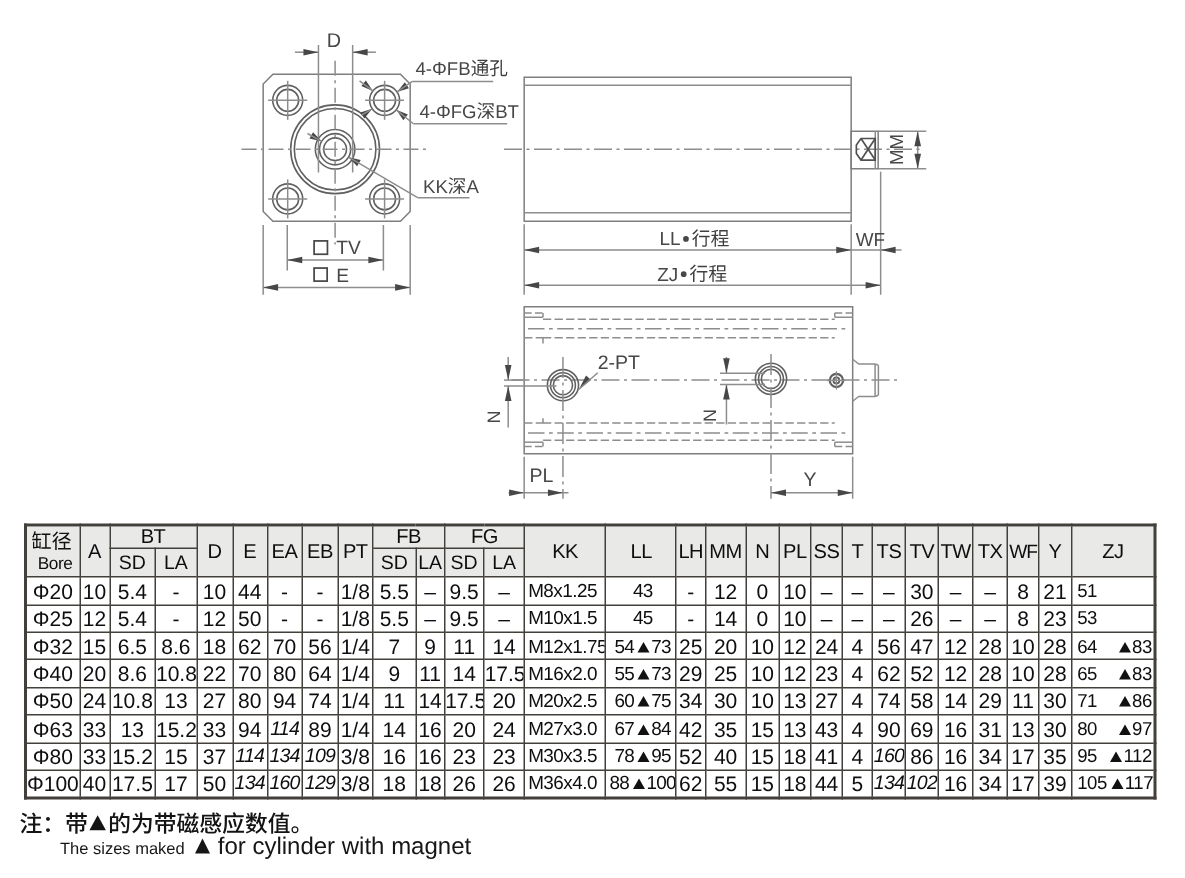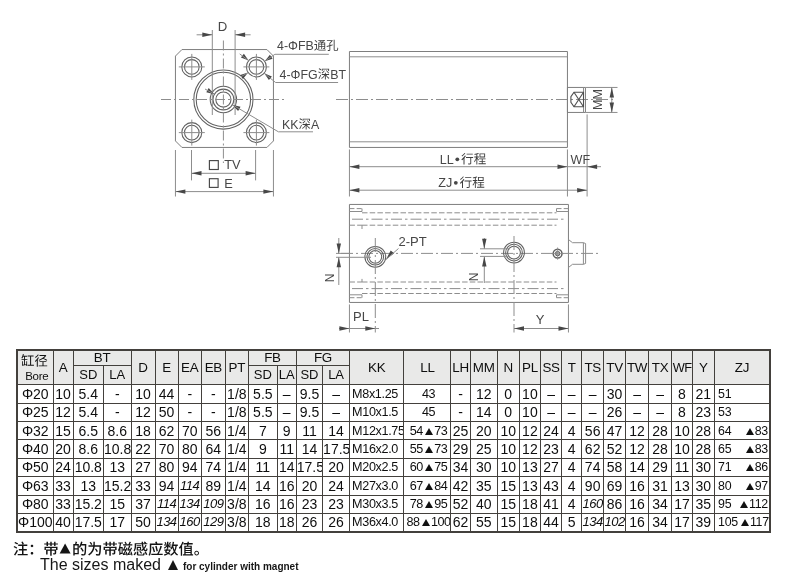--- a/index.html
+++ b/index.html
@@ -16,23 +16,23 @@
 .boret { font-size:11.5px; margin-left:3px; display:block; margin-top:0px; }
 .la { text-align:center; padding-left:2px; font-size:12.6px; letter-spacing:-0.5px; }
 .la .tri { margin:0 1px 0 2px; }
 .zj { font-size:12.4px; letter-spacing:-0.3px; text-align:left; padding-left:3px; }
 .zj span { display:inline-block; }
 .n3 { font-size:13px; letter-spacing:-0.5px;font-style:italic; }
 .kk { text-align:left; padding-left:2px; font-size:12.6px; letter-spacing:-0.35px; }
 .zjf { display:flex; justify-content:space-between; align-items:center; padding:0 1px 0 0; }
 .tri { display:inline-block; width:0; height:0; border-left:4px solid transparent; border-right:4px solid transparent; border-bottom:7.5px solid #111; margin:0 1px 0 3px; }
 .note2 { position:absolute; left:40px; top:556px; color:#161616; }
-.n2a { font-size:16px; }
+.n2a { font-size:11px; }
 .n2tri { display:inline-block; width:0; height:0; border-left:5.5px solid transparent; border-right:5.5px solid transparent; border-bottom:10px solid #161616; margin:0 5px 0 7px; }
-.n2b { font-size:10px;font-weight:bold; }
+.n2b { font-size:16px; }
 </style></head><body>
 <svg width="790" height="348" style="position:absolute;left:0;top:0">
     <polygon points="181.95,49.55 266.95,49.55 273.45,56.05 273.45,140.95 266.95,147.45 181.95,147.45 175.45,140.95 175.45,56.05" fill="none" stroke="#7e7e7e" stroke-width="1.0"></polygon>
     <circle cx="191.8" cy="66.9" r="10.0" fill="none" stroke="#606060" stroke-width="1.05"></circle>
     <circle cx="191.8" cy="66.9" r="7.3" fill="none" stroke="#606060" stroke-width="1.05"></circle>
     <line x1="178.8" y1="66.9" x2="204.8" y2="66.9" stroke="#8d8d8d" stroke-width="1.0"></line>
     <line x1="191.8" y1="53.900000000000006" x2="191.8" y2="79.9" stroke="#8d8d8d" stroke-width="1.0"></line>
     <circle cx="191.8" cy="132.6" r="10.0" fill="none" stroke="#606060" stroke-width="1.05"></circle>
     <circle cx="191.8" cy="132.6" r="7.3" fill="none" stroke="#606060" stroke-width="1.05"></circle>
     <line x1="178.8" y1="132.6" x2="204.8" y2="132.6" stroke="#8d8d8d" stroke-width="1.0"></line>

